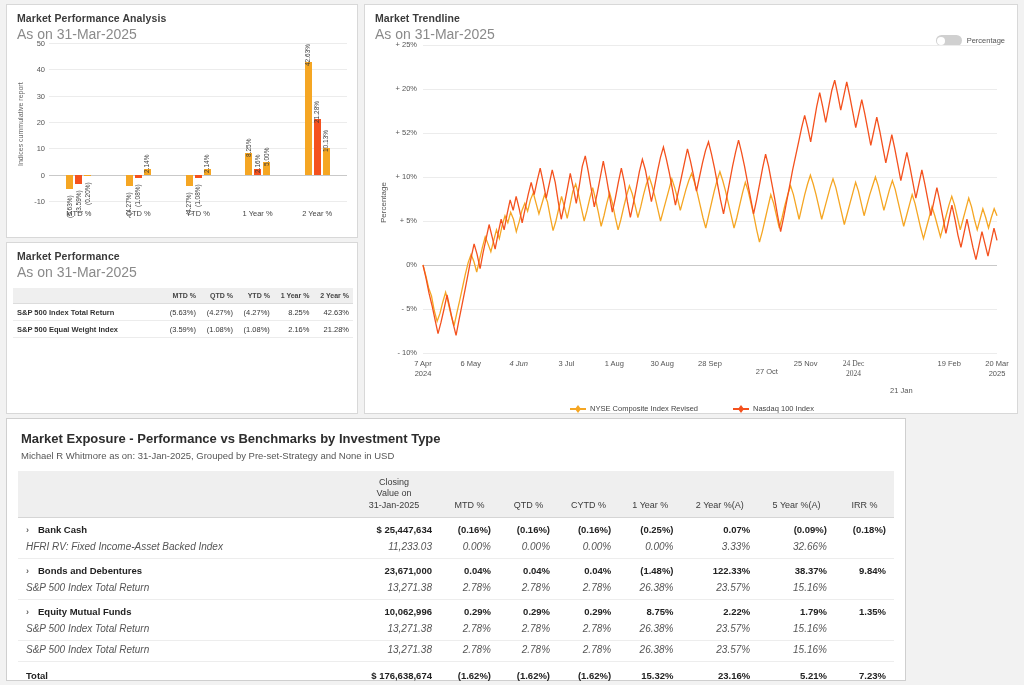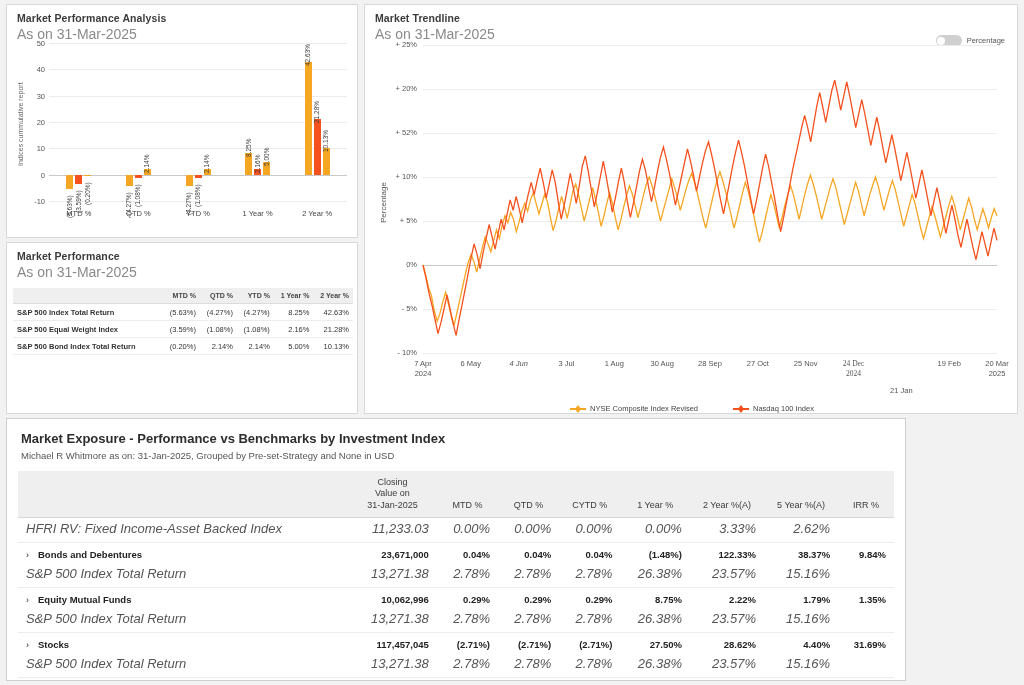--- a/index.html
+++ b/index.html
@@ -97,21 +97,21 @@
   .exp-table { width: 876px; margin: 10px auto 0 auto; border-collapse: collapse; font-size: 9px; }
   .exp-table thead th {
     background: #efefef; color: #3b3b3b; font-weight: normal; font-size: 9px;
     padding: 6px 8px; vertical-align: bottom;
     border-bottom: 1px solid #d5d5d5; white-space: pre-line; line-height: 1.25;
   }
   .exp-table thead th.name-col { text-align: left; width: 330px; }
   .exp-table td { padding: 3px 8px; text-align: right; color: #222; }
   .exp-table td.name-col { text-align: left; }
   .row-main td { font-weight: bold; font-size: 9.5px; padding-top: 6px; }
-  .row-sub td { font-style: italic; color: #555; font-size: 13px; padding-bottom: 6px; border-bottom: 1px solid #ededed; }
+  .row-sub td { font-style: italic; color: #555; font-size: 10px; padding-bottom: 6px; border-bottom: 1px solid #ededed; }
   .chev { display: inline-block; width: 12px; color: #666; font-size: 9px; }
   .row-total td { font-weight: bold; font-size: 9.5px; padding-top: 8px; border-top: 1px solid #b9b9b9; }
   .sub-indent { padding-left: 18px; }
 </style>
 </head>
 <body>
 
 <div class="page">
 
   <div class="panel" id="panel-bar">
@@ -195,28 +195,20 @@
           <td>42.63%</td>
         </tr>
         <tr>
           <td class="first">S&amp;P 500 Equal Weight Index</td>
           <td>(3.59%)</td>
           <td>(1.08%)</td>
           <td>(1.08%)</td>
           <td>2.16%</td>
           <td>21.28%</td>
         </tr>
-        <tr>
-          <td class="first">S&amp;P 500 Bond Index Total Return</td>
-          <td>(0.20%)</td>
-          <td>2.14%</td>
-          <td>2.14%</td>
-          <td>5.00%</td>
-          <td>10.13%</td>
-        </tr>
       </tbody>
     </table>
   </div>
 
   <div class="panel" id="panel-trend">
     <div class="panel-title">Market Trendline</div>
     <div class="panel-sub">As on 31-Mar-2025</div>
     <div class="toggle-wrap">
       <div class="toggle"></div>
       <span class="toggle-label">Percentage</span>
@@ -240,21 +232,21 @@
         <div class="gridline" style="left: 58px; top: 10px; width: 574px;"></div>
         <div class="trend-ytick" style="left: 22px; top: 5px;">+ 25%</div>
         <div class="trend-xtick" style="white-space: pre-line; line-height: 1.3; left: 38px; top: 324px;">7 Apr
 2024</div>
         <div class="trend-xtick" style="white-space: pre-line; line-height: 1.3; left: 85.8333px; top: 324px;">6 May</div>
         <div class="trend-xtick" style="white-space: pre-line; line-height: 1.3; left: 133.667px; top: 324px; font-style: italic;">4 Jun</div>
         <div class="trend-xtick" style="white-space: pre-line; line-height: 1.3; left: 181.5px; top: 324px;">3 Jul</div>
         <div class="trend-xtick" style="white-space: pre-line; line-height: 1.3; left: 229.333px; top: 324px;">1 Aug</div>
         <div class="trend-xtick" style="white-space: pre-line; line-height: 1.3; left: 277.167px; top: 324px;">30 Aug</div>
         <div class="trend-xtick" style="white-space: pre-line; line-height: 1.3; left: 325px; top: 324px;">28 Sep</div>
-        <div class="trend-xtick" style="white-space: pre-line; line-height: 1.3; left: 372.833px; top: 324px;">27 Oct</div>
+        <div class="trend-xtick" style="white-space: pre-line; line-height: 1.3; left: 372.833px; top: 332px; text-align: right;">27 Oct</div>
         <div class="trend-xtick" style="white-space: pre-line; line-height: 1.3; left: 420.667px; top: 324px;">25 Nov</div>
         <div class="trend-xtick" style="white-space: pre-line; line-height: 1.3; left: 468.5px; top: 324px; font-family: Liberation Serif, serif;">24 Dec
 2024</div>
         <div class="trend-xtick" style="white-space: pre-line; line-height: 1.3; left: 516.333px; top: 324px; margin-top: 27px;">21 Jan</div>
         <div class="trend-xtick" style="white-space: pre-line; line-height: 1.3; left: 564.167px; top: 324px;">19 Feb</div>
         <div class="trend-xtick" style="white-space: pre-line; line-height: 1.3; left: 612px; top: 324px;">20 Mar
 2025</div>
         <svg width="654" height="380" style="position: absolute; left: 0px; top: 0px;">
           <path d="M58.00,230.00 L60.83,240.56 L63.66,252.88 L66.48,260.80 L69.31,275.76 L72.14,286.32 L74.97,278.40 L77.79,266.96 L80.62,257.28 L83.45,268.72 L86.28,281.04 L89.10,290.72 L91.93,277.52 L94.76,265.20 L97.59,252.00 L100.41,238.80 L103.24,227.36 L106.07,219.44 L108.90,226.48 L111.72,237.04 L114.55,224.72 L117.38,212.40 L120.21,201.84 L123.03,208.88 L125.86,216.80 L128.69,205.36 L131.52,194.80 L134.34,203.60 L137.17,190.40 L140.00,180.72 L142.83,187.76 L145.66,177.20 L148.48,184.24 L151.31,196.56 L154.14,186.88 L156.97,175.44 L159.79,168.40 L162.62,176.32 L165.45,164.88 L168.28,157.84 L171.10,168.40 L173.93,178.96 L176.76,169.28 L179.59,159.60 L182.41,166.64 L185.24,181.60 L188.07,195.68 L190.90,186.00 L193.72,173.68 L196.55,161.36 L199.38,171.92 L202.21,183.36 L205.03,170.16 L207.86,156.08 L210.69,149.04 L213.52,159.60 L216.34,172.80 L219.17,186.00 L222.00,175.44 L224.83,163.12 L227.66,152.56 L230.48,164.00 L233.31,177.20 L236.14,191.28 L238.97,180.72 L241.79,168.40 L244.62,157.84 L247.45,168.40 L250.28,182.48 L253.10,194.80 L255.93,184.24 L258.76,171.92 L261.59,160.48 L264.41,150.80 L267.24,158.72 L270.07,170.16 L272.90,182.48 L275.72,171.92 L278.55,159.60 L281.38,149.04 L284.21,142.00 L287.03,150.80 L289.86,161.36 L292.69,173.68 L295.52,186.00 L298.34,175.44 L301.17,164.88 L304.00,154.32 L306.83,143.76 L309.66,152.56 L312.48,163.12 L315.31,175.44 L318.14,164.88 L320.97,154.32 L323.79,145.52 L326.62,138.48 L329.45,147.28 L332.28,157.84 L335.10,170.16 L337.93,182.48 L340.76,193.04 L343.59,180.72 L346.41,168.40 L349.24,156.08 L352.07,145.52 L354.90,136.72 L357.72,145.52 L360.55,156.08 L363.38,168.40 L366.21,180.72 L369.03,193.04 L371.86,182.48 L374.69,170.16 L377.52,157.84 L380.34,147.28 L383.17,156.08 L386.00,168.40 L388.83,180.72 L391.66,194.80 L394.48,207.12 L397.31,196.56 L400.14,184.24 L402.97,171.92 L405.79,159.60 L408.62,168.40 L411.45,180.72 L414.28,193.04 L417.10,182.48 L419.93,170.16 L422.76,159.60 L425.59,150.80 L428.41,159.60 L431.24,171.92 L434.07,184.24 L436.90,171.92 L439.72,159.60 L442.55,149.04 L445.38,140.24 L448.21,149.04 L451.03,159.60 L453.86,171.92 L456.69,184.24 L459.52,173.68 L462.34,163.12 L465.17,152.56 L468.00,143.76 L470.83,152.56 L473.66,164.88 L476.48,177.20 L479.31,189.52 L482.14,178.96 L484.97,168.40 L487.79,157.84 L490.62,147.28 L493.45,156.08 L496.28,168.40 L499.10,180.72 L501.93,170.16 L504.76,159.60 L507.59,150.80 L510.41,142.00 L513.24,150.80 L516.07,163.12 L518.90,175.44 L521.72,164.88 L524.55,154.32 L527.38,145.52 L530.21,154.32 L533.03,166.64 L535.86,178.96 L538.69,191.28 L541.52,180.72 L544.34,170.16 L547.17,159.60 L550.00,168.40 L552.83,180.72 L555.66,193.04 L558.48,203.60 L561.31,193.04 L564.14,182.48 L566.97,171.92 L569.79,180.72 L572.62,191.28 L575.45,201.84 L578.28,191.28 L581.10,180.72 L583.93,170.16 L586.76,161.36 L589.59,170.16 L592.41,182.48 L595.24,194.80 L598.07,184.24 L600.90,173.68 L603.72,163.12 L606.55,171.92 L609.38,184.24 L612.21,194.80 L615.03,184.24 L617.86,173.68 L620.69,182.48 L623.52,193.04 L626.34,182.48 L629.17,173.68 L632.00,180.72 " fill="none" stroke="#f5a623" stroke-width="1.3"></path>
           <path d="M58.00,230.00 L61.01,243.20 L64.01,258.16 L67.02,270.48 L70.02,284.56 L73.03,298.64 L76.03,287.20 L79.04,274.00 L82.04,259.92 L85.05,274.00 L88.05,288.08 L91.06,300.40 L94.06,284.56 L97.07,269.60 L100.07,254.64 L103.08,238.80 L106.08,222.96 L109.09,208.88 L112.09,219.44 L115.10,233.52 L118.10,217.68 L121.11,203.60 L124.12,189.52 L127.12,201.84 L130.13,214.16 L133.13,198.32 L136.14,184.24 L139.14,194.80 L142.15,178.96 L145.15,164.88 L148.16,175.44 L151.16,161.36 L154.17,173.68 L157.17,187.76 L160.18,173.68 L163.18,159.60 L166.19,147.28 L169.19,159.60 L172.20,145.52 L175.20,133.20 L178.21,147.28 L181.21,163.12 L184.22,149.04 L187.23,134.96 L190.23,147.28 L193.24,166.64 L196.24,184.24 L199.25,170.16 L202.25,154.32 L205.26,138.48 L208.26,152.56 L211.27,168.40 L214.27,150.80 L217.28,131.44 L220.28,120.88 L223.29,136.72 L226.29,154.32 L229.30,171.92 L232.30,157.84 L235.31,142.00 L238.31,126.16 L241.32,142.00 L244.32,159.60 L247.33,177.20 L250.34,163.12 L253.34,147.28 L256.35,133.20 L259.35,147.28 L262.36,166.64 L265.36,182.48 L268.37,168.40 L271.37,152.56 L274.38,136.72 L277.38,124.40 L280.39,134.96 L283.39,150.80 L286.40,166.64 L289.40,152.56 L292.41,136.72 L295.41,122.64 L298.42,112.08 L301.42,124.40 L304.43,138.48 L307.43,154.32 L310.44,170.16 L313.45,156.08 L316.45,142.00 L319.46,127.92 L322.46,113.84 L325.47,126.16 L328.47,140.24 L331.48,156.08 L334.48,142.00 L337.49,127.92 L340.49,115.60 L343.50,106.80 L346.50,119.12 L349.51,133.20 L352.51,149.04 L355.52,164.88 L358.52,178.96 L361.53,163.12 L364.53,147.28 L367.54,131.44 L370.54,117.36 L373.55,105.04 L376.55,117.36 L379.56,131.44 L382.57,147.28 L385.57,163.12 L388.58,178.96 L391.58,164.88 L394.59,149.04 L397.59,133.20 L400.60,119.12 L403.60,131.44 L406.61,147.28 L409.61,163.12 L412.62,180.72 L415.62,196.56 L418.63,182.48 L421.63,166.64 L424.64,150.80 L427.64,134.96 L430.65,120.88 L433.65,106.80 L436.66,92.72 L439.66,80.40 L442.67,92.72 L445.68,106.80 L448.68,89.20 L451.69,71.60 L454.69,57.52 L457.70,71.60 L460.70,87.44 L463.71,71.60 L466.71,55.76 L469.72,45.20 L472.72,59.28 L475.73,75.12 L478.73,61.04 L481.74,46.96 L484.74,61.04 L487.75,76.88 L490.75,92.72 L493.76,78.64 L496.76,64.56 L499.77,78.64 L502.77,94.48 L505.78,110.32 L508.79,96.24 L511.79,82.16 L514.80,96.24 L517.80,112.08 L520.81,127.92 L523.81,113.84 L526.82,99.76 L529.82,113.84 L532.83,129.68 L535.83,145.52 L538.84,131.44 L541.84,117.36 L544.85,131.44 L547.85,147.28 L550.86,163.12 L553.86,149.04 L556.87,134.96 L559.87,149.04 L562.88,164.88 L565.88,180.72 L568.89,166.64 L571.90,152.56 L574.90,166.64 L577.91,182.48 L580.91,198.32 L583.92,184.24 L586.92,170.16 L589.93,184.24 L592.93,200.08 L595.94,212.40 L598.94,198.32 L601.95,184.24 L604.95,198.32 L607.96,212.40 L610.96,224.72 L613.97,210.64 L616.97,196.56 L619.98,208.88 L622.98,221.20 L625.99,207.12 L628.99,193.04 L632.00,205.36 " fill="none" stroke="#f4511e" stroke-width="1.3"></path>
@@ -274,48 +266,59 @@
                 <polygon points="8,0 11,4 8,8 5,4" fill="#f4511e"></polygon>
               </svg>
             </span>
             <span>Nasdaq 100 Index</span>
           </div>
         </div>
       </div>
   </div>
 
   <div class="panel" id="panel-exposure">
-    <div class="exp-title">Market Exposure - Performance vs Benchmarks by Investment Index</div>
+    <div class="exp-title">Market Exposure - Performance vs Benchmarks by Investment Type</div>
     <div class="exp-sub">Michael R Whitmore as on: 31-Jan-2025, Grouped by Pre-set-Strategy and None in USD</div>
     <table class="exp-table">
       <thead>
         <tr>
           <th class="name-col"></th>
           <th>Closing
 Value on
 31-Jan-2025</th>
           <th>MTD %</th>
           <th>QTD %</th>
           <th>CYTD %</th>
           <th>1 Year %</th>
           <th>2 Year %(A)</th>
           <th>5 Year %(A)</th>
           <th>IRR %</th>
         </tr>
       </thead>
       <tbody id="exp-body">
+          <tr class="row-main">
+            <td class="name-col"><span class="chev">›</span><span>Bank Cash</span></td>
+            <td>$ 25,447,634</td>
+            <td>(0.16%)</td>
+            <td>(0.16%)</td>
+            <td>(0.16%)</td>
+            <td>(0.25%)</td>
+            <td>0.07%</td>
+            <td>(0.09%)</td>
+            <td>(0.18%)</td>
+          </tr>
           <tr class="row-sub">
             <td class="name-col sub-indent">HFRI RV: Fixed Income-Asset Backed Index</td>
             <td>11,233.03</td>
             <td>0.00%</td>
             <td>0.00%</td>
             <td>0.00%</td>
             <td>0.00%</td>
             <td>3.33%</td>
-            <td>2.62%</td>
+            <td>32.66%</td>
             <td></td>
           </tr>
           <tr class="row-main">
             <td class="name-col"><span class="chev">›</span><span>Bonds and Debentures</span></td>
             <td>23,671,000</td>
             <td>0.04%</td>
             <td>0.04%</td>
             <td>0.04%</td>
             <td>(1.48%)</td>
             <td>122.33%</td>
@@ -348,31 +351,20 @@
             <td class="name-col sub-indent">S&amp;P 500 Index Total Return</td>
             <td>13,271.38</td>
             <td>2.78%</td>
             <td>2.78%</td>
             <td>2.78%</td>
             <td>26.38%</td>
             <td>23.57%</td>
             <td>15.16%</td>
             <td></td>
           </tr>
-          <tr class="row-main">
-            <td class="name-col"><span class="chev">›</span><span>Stocks</span></td>
-            <td>117,457,045</td>
-            <td>(2.71%)</td>
-            <td>(2.71%)</td>
-            <td>(2.71%)</td>
-            <td>27.50%</td>
-            <td>28.62%</td>
-            <td>4.40%</td>
-            <td>31.69%</td>
-          </tr>
           <tr class="row-sub">
             <td class="name-col sub-indent">S&amp;P 500 Index Total Return</td>
             <td>13,271.38</td>
             <td>2.78%</td>
             <td>2.78%</td>
             <td>2.78%</td>
             <td>26.38%</td>
             <td>23.57%</td>
             <td>15.16%</td>
             <td></td>

